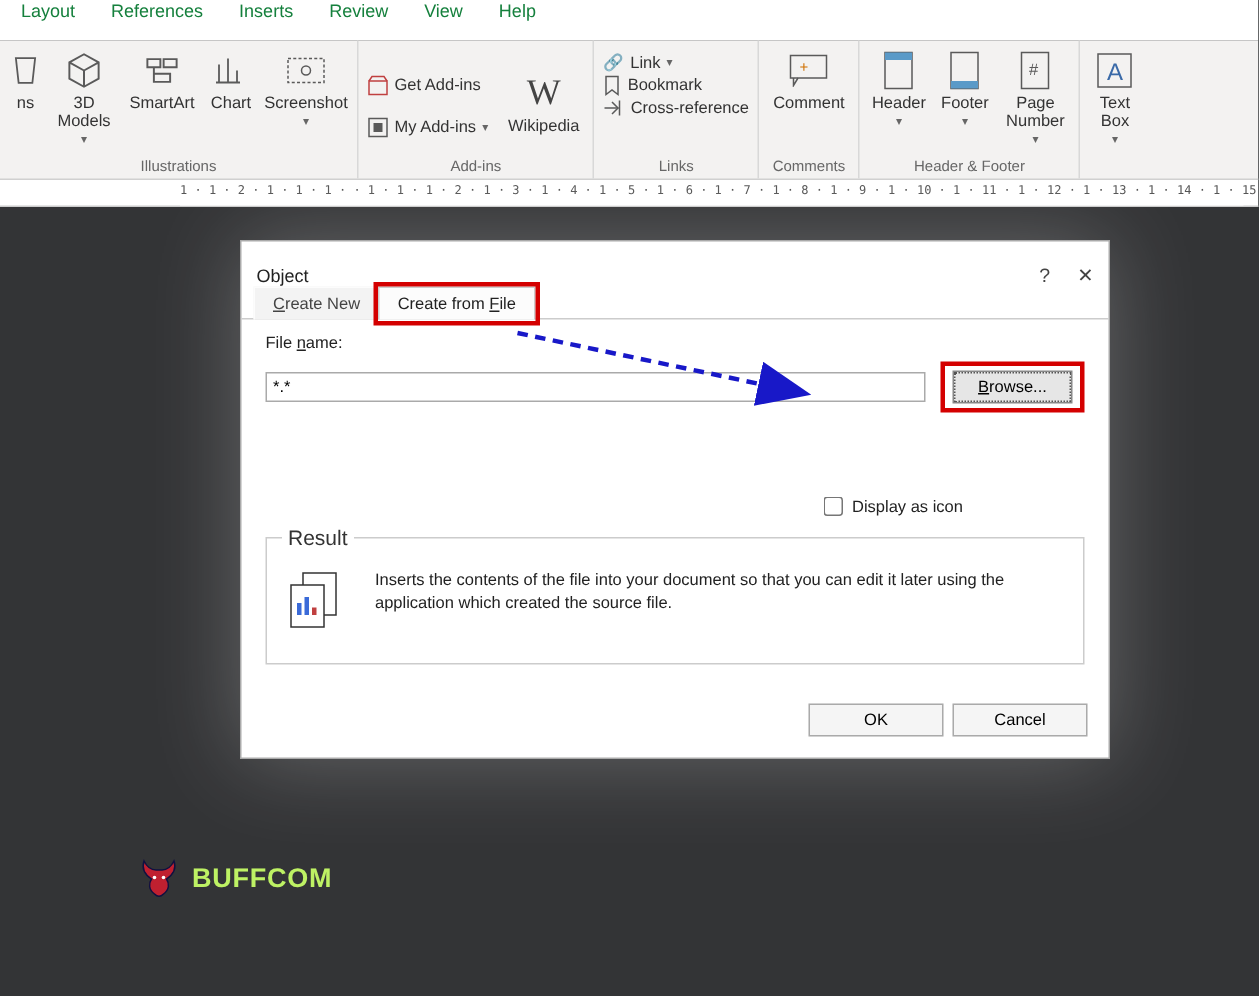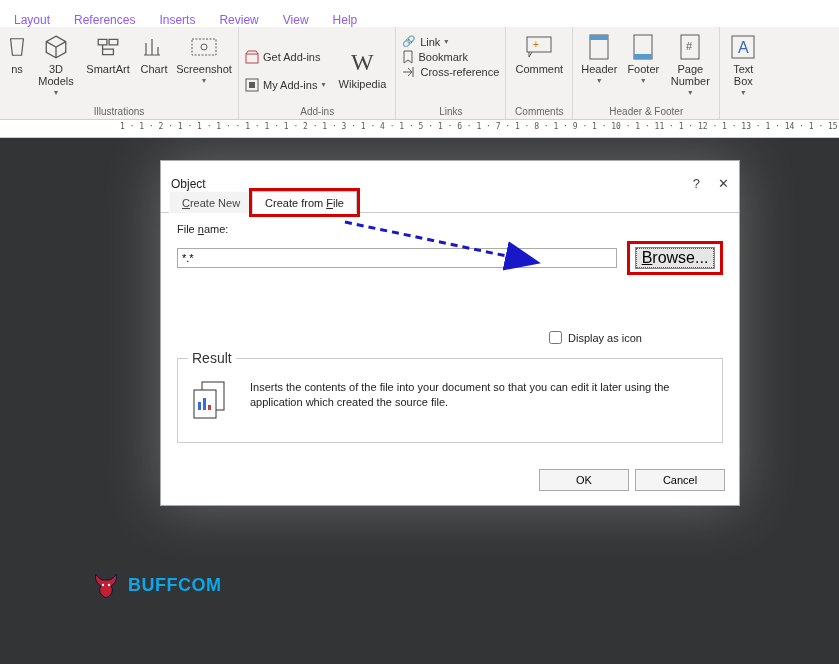--- a/index.html
+++ b/index.html
@@ -1,19 +1,19 @@
 <!DOCTYPE html>
 <html><head>
 <meta charset="utf-8">
 <style>
   * { box-sizing: border-box; margin: 0; padding: 0; font-family: "Segoe UI", Tahoma, sans-serif; }
   body { width: 839px; height: 664px; background: #333436; overflow: hidden; position: relative; }
 
   
-  .ribbon-tabs { background: #fff; height: 27px; display: flex; align-items: flex-end; padding-left: 14px; gap: 24px; font-size: 12px; color: #8b5cf6; }
+  .ribbon-tabs { background: #fff; height: 27px; display: flex; align-items: flex-start; padding-left: 14px; gap: 24px; font-size: 12px; color: #15803d; }
   .ribbon-tabs span { cursor: pointer; }
 
   
   .ribbon { background: #f3f2f1; height: 93px; display: flex; border-bottom: 1px solid #d0d0d0; }
   .group { border-right: 1px solid #d8d8d8; display: flex; flex-direction: column; justify-content: space-between; padding: 2px 6px 0 6px; }
   .group-label { font-size: 10px; color: #666; text-align: center; padding-bottom: 2px; }
   .group-items { display: flex; gap: 4px; align-items: flex-start; flex: 1; padding-top: 4px; }
   .big-btn { display: flex; flex-direction: column; align-items: center; width: 48px; font-size: 11px; color: #333; text-align: center; line-height: 1.1; gap: 2px; cursor: pointer; }
   .big-btn .icon-box { width: 28px; height: 28px; display: flex; align-items: center; justify-content: center; }
   .stacked { display: flex; flex-direction: column; gap: 2px; font-size: 11px; color: #333; padding-top: 2px; }
@@ -36,38 +36,38 @@
   .tabs { display: flex; border-bottom: 1px solid #ccc; padding-left: 8px; }
   .tab { padding: 5px 12px 4px 12px; border: 1px solid #ccc; border-bottom: none; background: #fcfcfc; margin-right: -1px; margin-bottom: -1px; cursor: pointer; position: relative; }
   .tab.inactive { background: #f3f3f3; color: #444; border-top-color:#fcfcfc; border-left-color:#fcfcfc;}
   .tab.active {}
   .tab-hl { position: absolute; inset: -4px; border: 3px solid #d40000; pointer-events: none; }
   .body { padding: 10px 16px 16px 16px; }
   .lbl { font-size: 11px; color: #222; margin-bottom: 6px; display:block;}
   .file-row { display: flex; gap: 10px; align-items: center; }
   .file-input { flex: 1; height: 20px; border: 1px solid #aaa; padding: 0 4px; font-size: 11px; background: #fff; }
   .browse-hl { position: relative; border: 3px solid #d40000; padding: 4px 6px; }
-  .browse-btn { width: 78px; height: 20px; border: 1px dotted #555; background: #e6e6e6; font-size: 16px; cursor: pointer; outline: 1px solid #888;}
+  .browse-btn { width: 78px; height: 20px; border: 1px dotted #555; background: #e6e6e6; font-size: 11px; cursor: pointer; outline: 1px solid #888;}
   .checks { margin-left: 372px; margin-top: 56px; font-size: 11px; color: #222; }
   .checks label { display: flex; align-items: center; gap: 6px; margin-bottom: 4px; cursor: pointer;}
   .checks input { width: 13px; height: 13px; }
   .result { border: 1px solid #ccc; margin-top: 6px; padding: 6px 10px 22px 10px; position: relative; }
   .result legend { font-size: 14px; padding: 0 4px; color:#333;}
   .result-body { display: flex; gap: 14px; align-items: flex-start; padding-top: 8px; }
   .res-icon { width: 48px; height: 40px; flex-shrink: 0; }
   .res-text { font-size: 11px; line-height: 1.35; color: #222; }
   .btn-row { display: flex; gap: 6px; justify-content: flex-end; padding: 10px 14px 14px 0; }
   .dlg-btn { width: 90px; height: 22px; border: 1px solid #aaa; background: #f5f5f5; font-size: 11px; cursor: pointer; }
 
   
   .arrow { position: absolute; pointer-events: none; }
 
   
   .logo { position: absolute; left: 92px; top: 570px; display: flex; align-items: center; gap: 8px; }
-  .logo-text { font-family: Arial Black, Arial, sans-serif; font-weight: 900; font-size: 18px; color: #0ea5e9; letter-spacing: 0.5px; }
+  .logo-text { font-family: Arial Black, Arial, sans-serif; font-weight: 900; font-size: 18px; color: #bef264; letter-spacing: 0.5px; }
 
   .underline-char { text-decoration: underline; }
 </style>
 </head>
 <body>
 
 <div class="ribbon-tabs">
   <span>Layout</span>
   <span>References</span>
   <span>Inserts</span>

